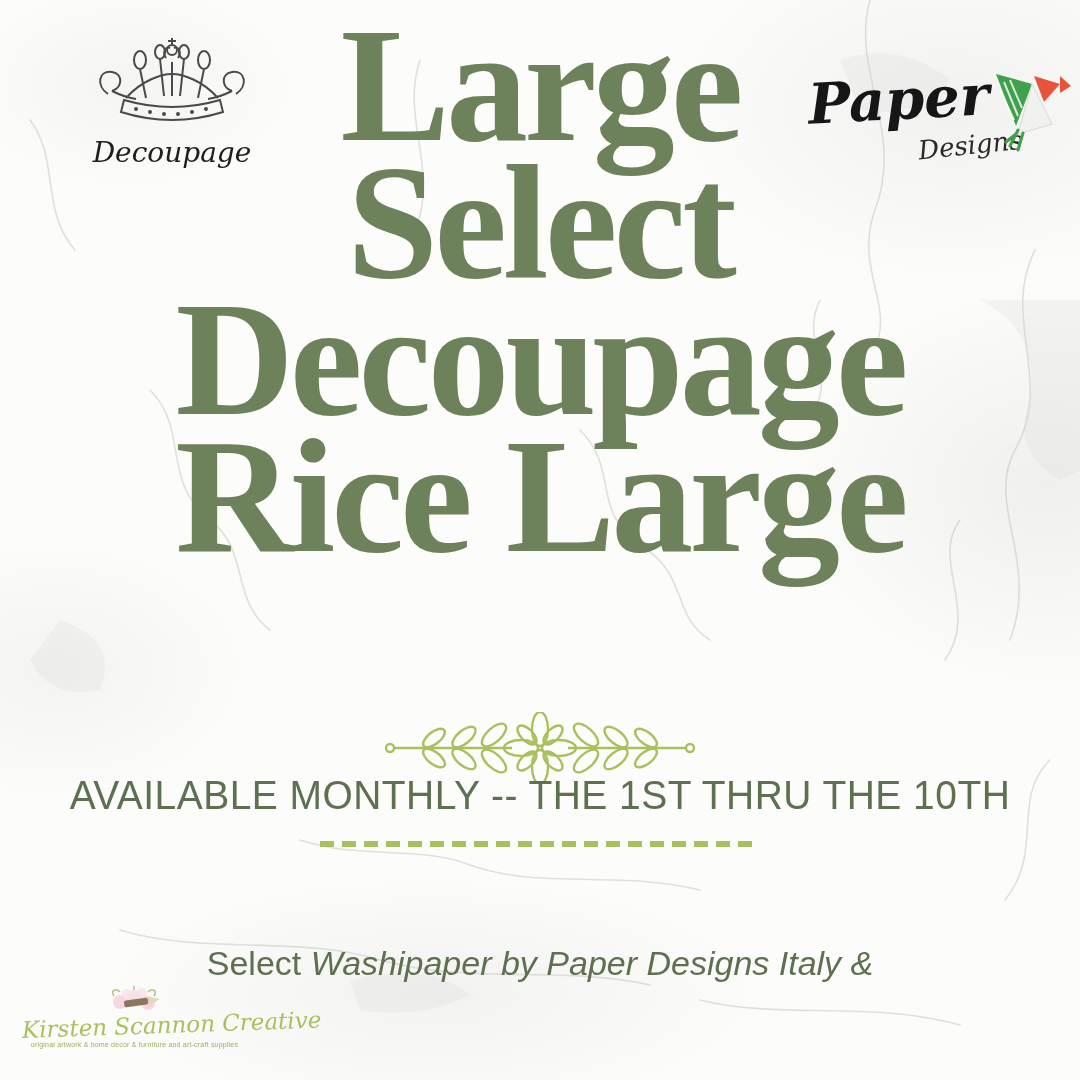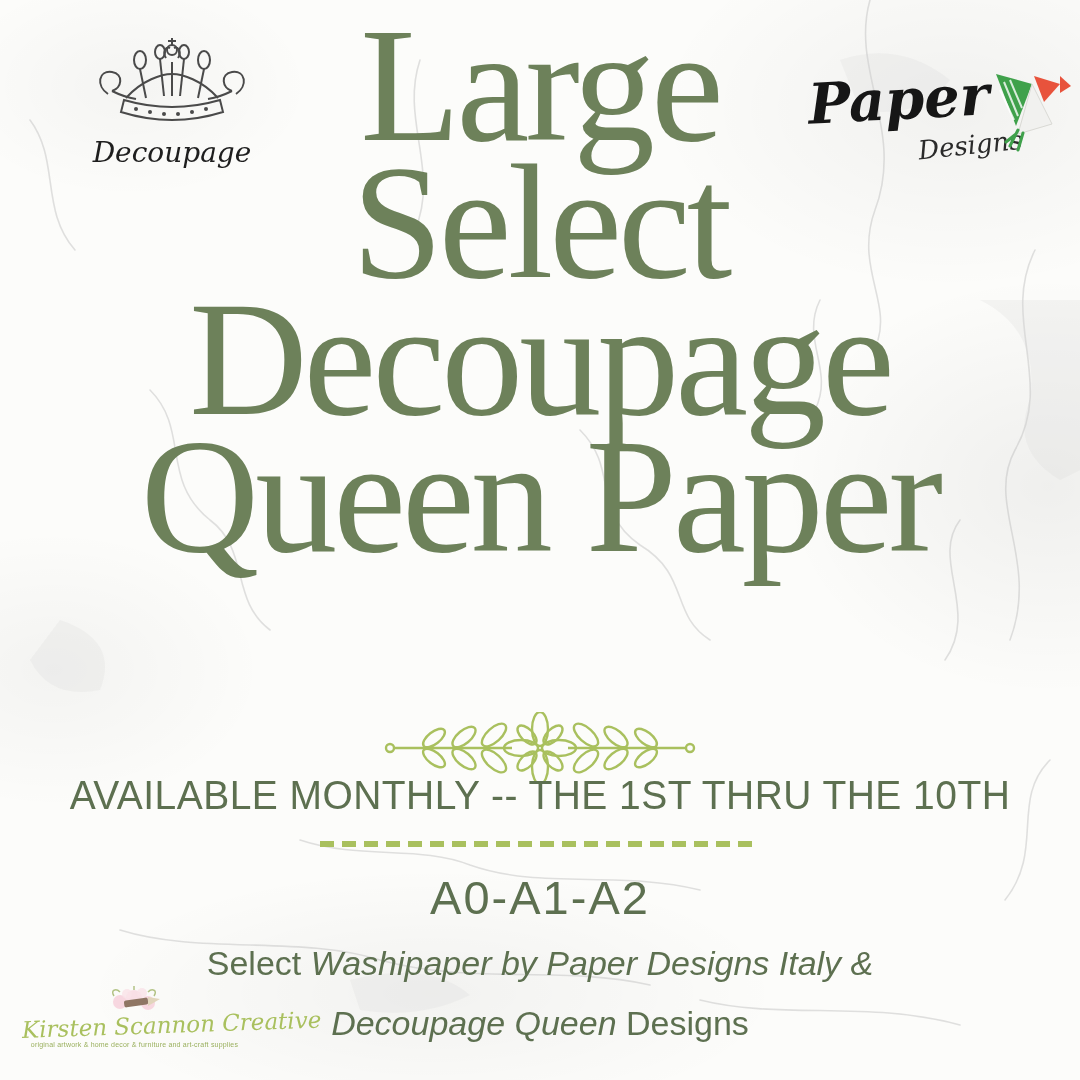--- a/index.html
+++ b/index.html
@@ -23,21 +23,21 @@
     color:#1e1e1e;margin-top:2px;}
   .pd-logo{position:absolute;left:800px;top:58px;width:270px;height:120px;}
   .pd-paper{position:absolute;left:8px;top:8px;font-family:"DejaVu Serif", serif;font-style:italic;
     font-weight:bold;font-size:56px;color:#161616;transform:rotate(-3deg);}
   .pd-designs{position:absolute;left:118px;top:72px;font-family:"DejaVu Serif", serif;font-style:italic;
     font-size:26px;color:#2a2a2a;transform:rotate(-6deg);}
   .pd-bird{position:absolute;left:172px;top:2px;}
 
   
   .headline{position:absolute;left:0;top:16px;width:1080px;text-align:center;
-    font-family:"Liberation Serif", serif;font-weight:400;
+    font-family:"Liberation Serif", serif;font-weight:700;
     font-size:164px;line-height:137px;letter-spacing:-4px;color:var(--headline-green,#6d815a);}
   .headline .hl-line{white-space:nowrap;}
 
   
   .ornament{position:absolute;left:50%;top:712px;transform:translateX(-50%);color:var(--accent-light-green,#a9c05e);}
 
   
   .availability{position:absolute;left:0;top:772px;width:1080px;text-align:center;
     font-family:"Liberation Sans", sans-serif;font-size:41px;letter-spacing:0.5px;
     color:var(--text-green,#5d7050);transform:scaleX(.95);}
@@ -138,21 +138,21 @@
       <polygon points="62,16 88,24 72,42" fill="#e8533c"></polygon>
       <polygon points="88,16 99,26 88,33" fill="#e8533c"></polygon>
       <path d="M46 70 L38 86 M51 73 L46 90 M44 74 L34 82" stroke="#3fa14b" stroke-width="3" fill="none" stroke-linecap="round"></path>
     </svg>
   </div>
 
   <div class="headline">
     <div class="hl-line">Large</div>
     <div class="hl-line">Select</div>
     <div class="hl-line">Decoupage</div>
-    <div class="hl-line">Queen Paper</div>
+    <div class="hl-line">Rice Large</div>
   </div>
 
   <svg class="ornament" width="340" height="72" viewBox="0 0 340 72" fill="none" stroke="currentColor" stroke-width="2.4">
 
     <line x1="24" y1="36" x2="142" y2="36"></line>
     <circle cx="20" cy="36" r="4"></circle>
     <g>
       <ellipse cx="64" cy="26" rx="13" ry="6" transform="rotate(-38 64 26)"></ellipse>
       <ellipse cx="64" cy="46" rx="13" ry="6" transform="rotate(38 64 46)"></ellipse>
       <ellipse cx="94" cy="25" rx="14" ry="6.5" transform="rotate(-40 94 25)"></ellipse>
@@ -181,24 +181,22 @@
       <ellipse cx="246" cy="47" rx="14" ry="6.5" transform="rotate(-40 246 47)"></ellipse>
       <ellipse cx="276" cy="26" rx="13" ry="6" transform="rotate(38 276 26)"></ellipse>
       <ellipse cx="276" cy="46" rx="13" ry="6" transform="rotate(-38 276 46)"></ellipse>
     </g>
   </svg>
 
   <div class="availability">AVAILABLE MONTHLY -- THE 1ST THRU THE 10TH</div>
 
   <div class="dashes"></div>
 
-  <div class="sizes">A0-A1-A2</div>
 
   <div class="detail l1"><span>Select</span> <span class="it">Washipaper by Paper Designs Italy &amp;</span></div>
-  <div class="detail l2"><span class="it">Decoupage Queen</span> <span>Designs</span></div>
 
   <div class="watermark">
     <svg class="wm-art" width="90" height="34" viewBox="0 0 90 34">
       <g opacity="0.75">
         <circle cx="30" cy="16" r="7" fill="#f3b7c9" opacity="0.7"></circle>
         <circle cx="44" cy="12" r="8" fill="#f6c6d4" opacity="0.7"></circle>
         <circle cx="58" cy="17" r="7" fill="#f3b7c9" opacity="0.7"></circle>
         <circle cx="37" cy="8" r="5" fill="#f9d9e2" opacity="0.8"></circle>
         <circle cx="52" cy="7" r="5" fill="#f9d9e2" opacity="0.8"></circle>
         <path d="M24 10 C20 4 26 2 30 6 M64 10 C68 4 62 2 58 6 M44 4 L44 0" stroke="#9ab05e" stroke-width="1.5" fill="none"></path>

